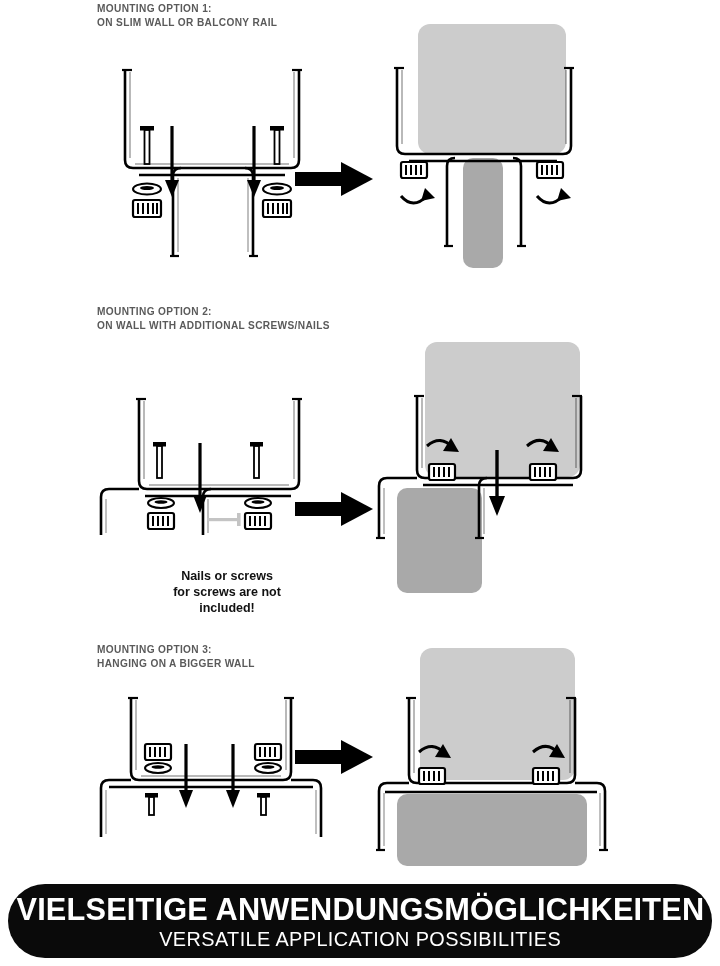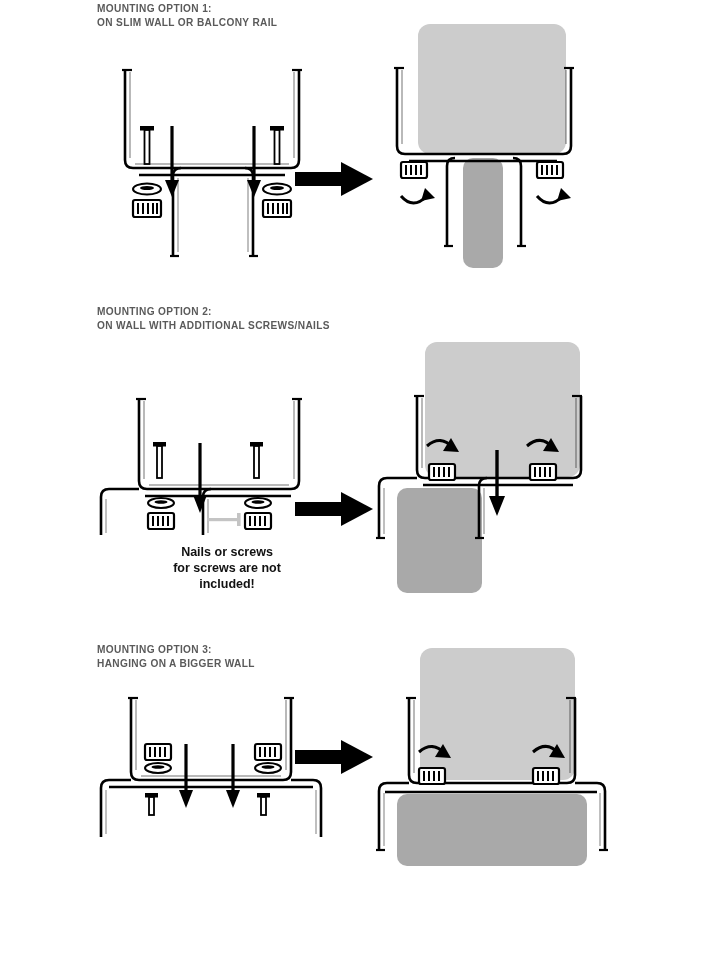--- a/index.html
+++ b/index.html
@@ -290,21 +290,21 @@
       <line x1="105" y1="58" x2="105" y2="112" stroke="#000" stroke-width="3.2"></line>
       <polygon points="98,110 112,110 105,128" fill="#000"></polygon>
     </g>
 
     <g>
       <rect x="112" y="133" width="32" height="3.2" fill="#c4c4c4"></rect>
       <rect x="142" y="128" width="3.6" height="13" fill="#c4c4c4"></rect>
     </g>
   </svg>
 
-  <div class="note" style="left:142px;top:544px;">
+  <div class="note" style="left:142px;top:568px;">
     <span>Nails or screws</span>
     <span>for screws are not</span>
     <span>included!</span>
   </div>
 
   <svg class="fig" style="left:295px;top:490px;" width="80" height="40" viewBox="0 0 80 40">
     <rect x="0" y="12" width="50" height="14" fill="#000"></rect>
     <polygon points="46,2 78,19 46,36" fill="#000"></polygon>
   </svg>
 
@@ -511,14 +511,18 @@
     <g>
       <path d="M44,110 Q58,98 70,112" fill="none" stroke="#000" stroke-width="3"></path>
       <polygon points="68,102 76,116 60,115" fill="#000"></polygon>
     </g>
     <g>
       <path d="M158,110 Q172,98 184,112" fill="none" stroke="#000" stroke-width="3"></path>
       <polygon points="182,102 190,116 174,115" fill="#000"></polygon>
     </g>
   </svg>
 
+  <div class="banner">
+    <div class="banner-de">VIELSEITIGE ANWENDUNGSMÖGLICHKEITEN</div>
+    <div class="banner-en">VERSATILE APPLICATION POSSIBILITIES</div>
+  </div>
 
 </div>
 
 </body></html>

